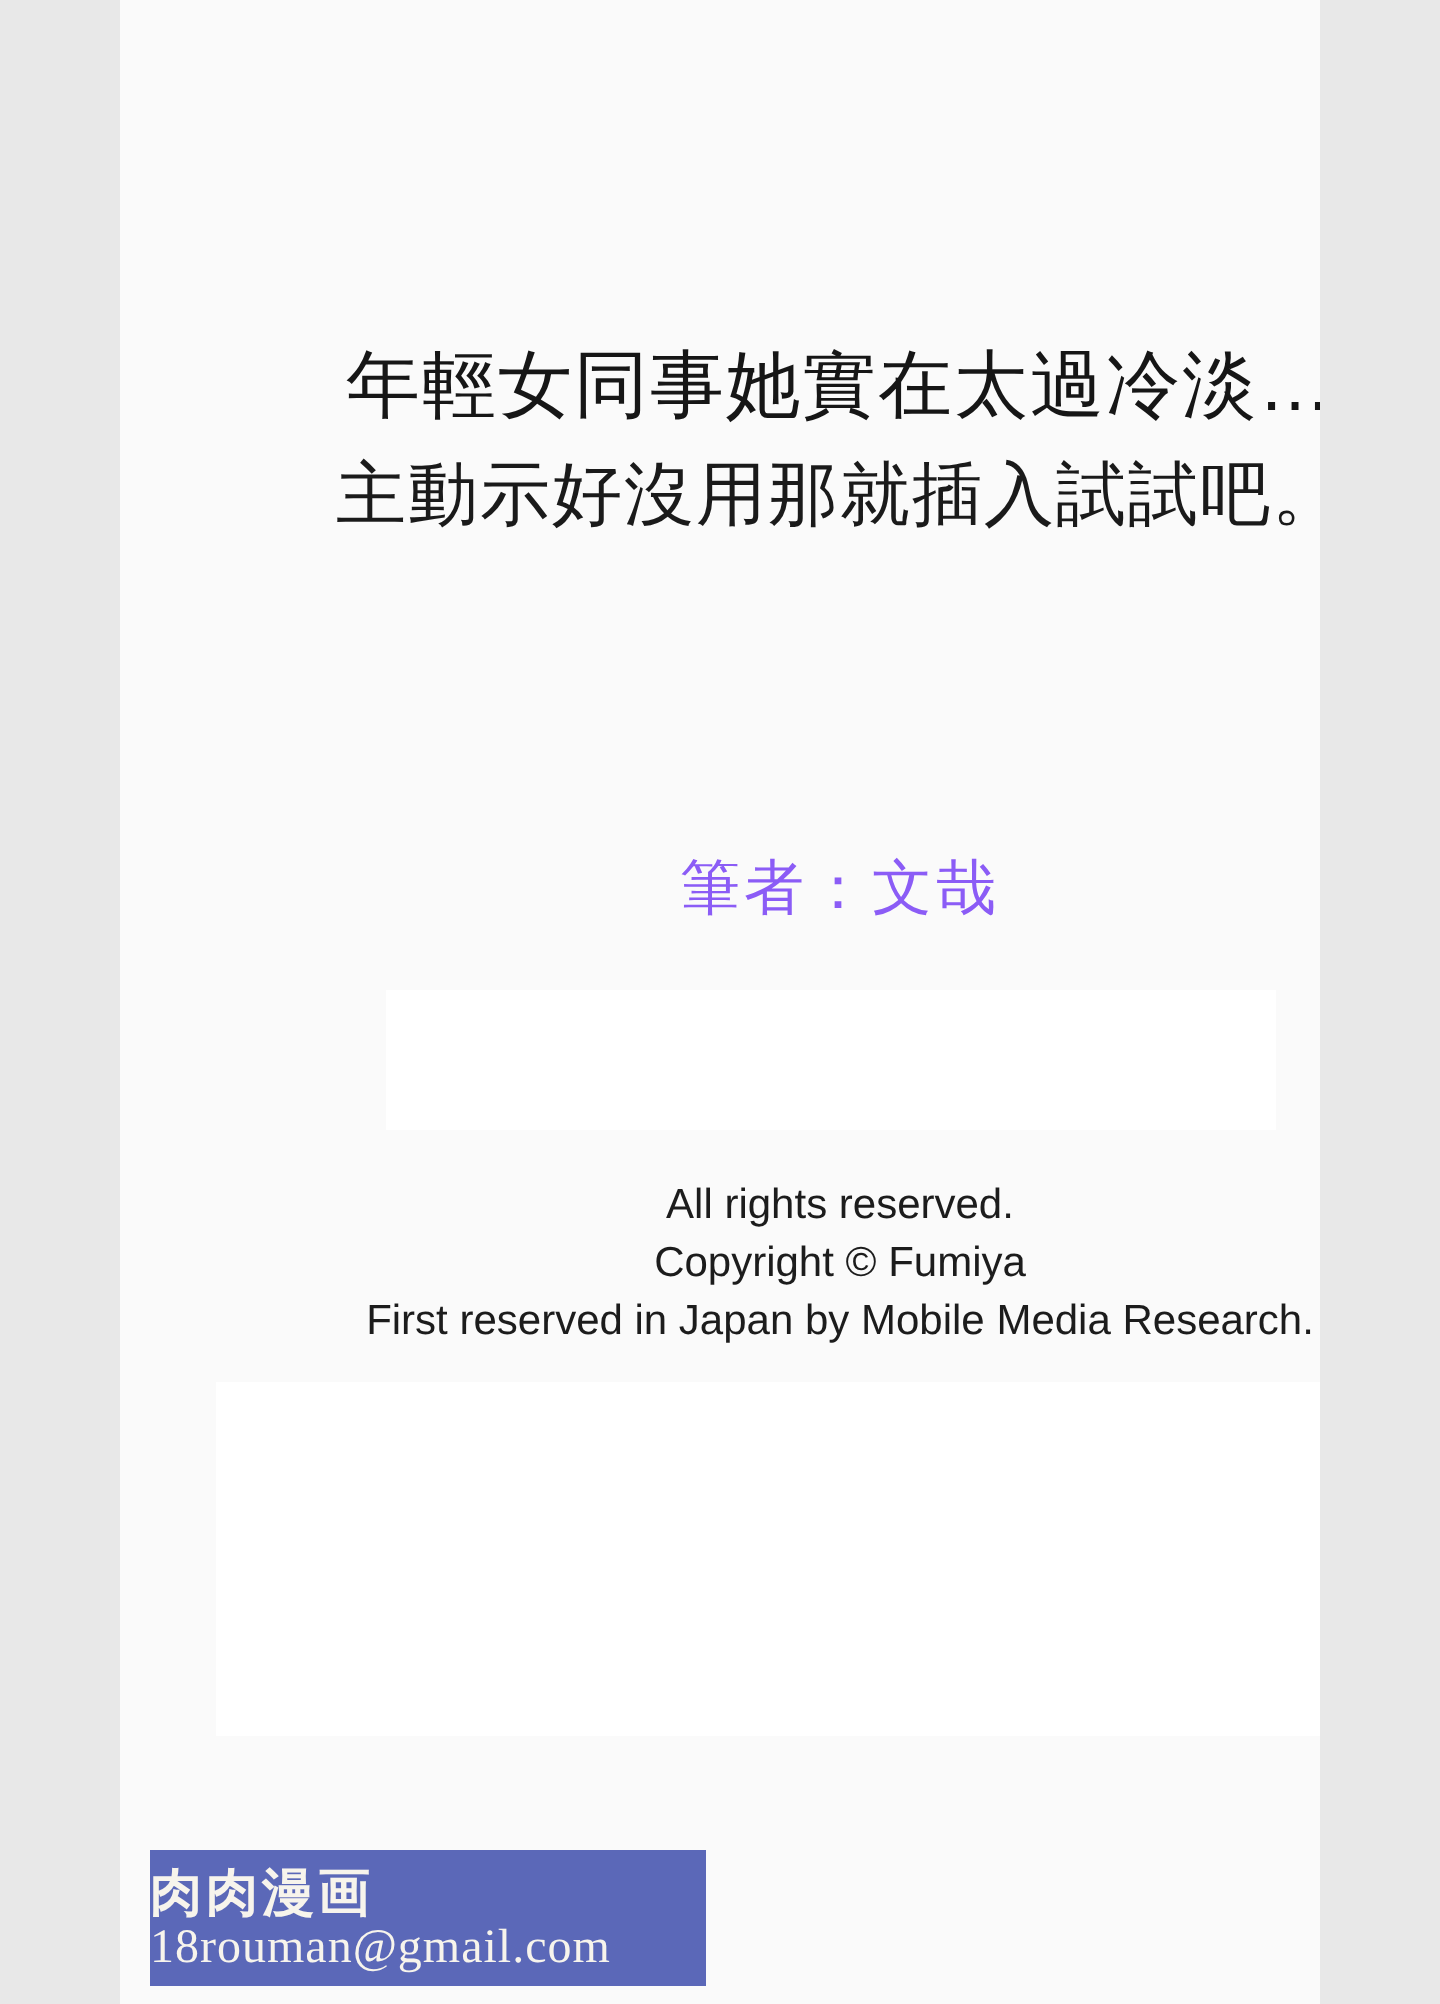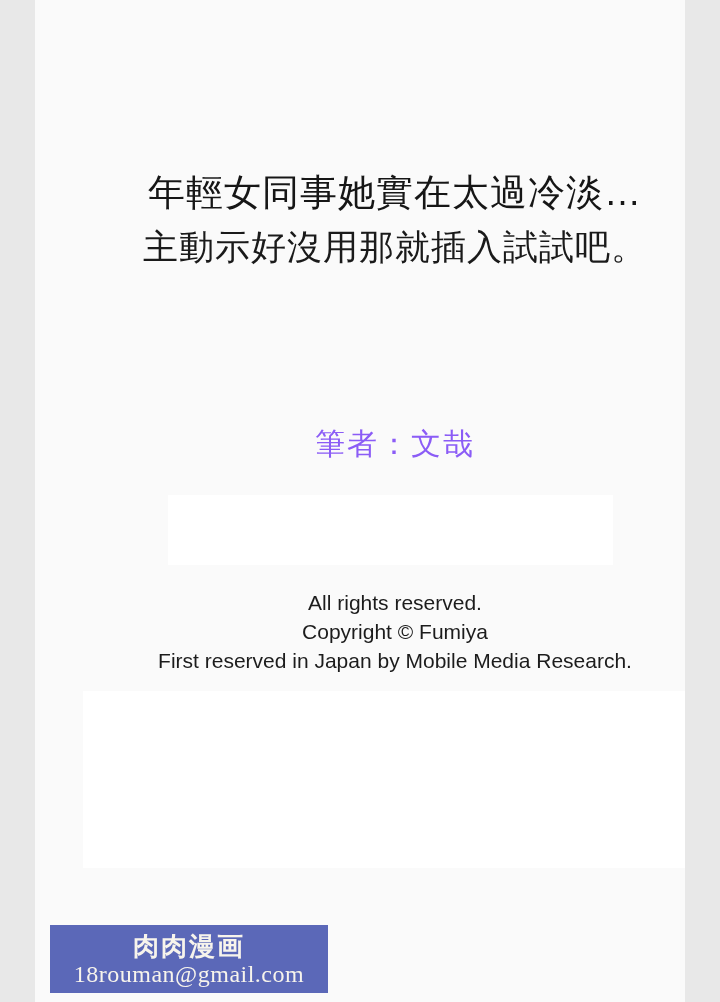--- a/index.html
+++ b/index.html
@@ -2,21 +2,21 @@
 <html><head>
 <meta charset="utf-8">
 <style>
   html, body {
     margin: 0;
     padding: 0;
     background: #e8e8e8;
   }
   .page {
     position: relative;
-    width: 650px;
+    width: 600px;
     height: 1002px;
     margin: 0 auto;
     background: #fafafa;
     overflow: hidden;
     font-family: "Liberation Sans", sans-serif;
     color: #1c1c1c;
   }
   .centered-line {
     position: absolute;
     left: 0;
@@ -76,21 +76,21 @@
     color: #1c1c1c;
   }
   .watermark-bar {
     position: absolute;
     left: 15px;
     top: 925px;
     width: 278px;
     height: 68px;
     display: flex;
     flex-direction: column;
-    align-items: center;
+    align-items: flex-start;
     justify-content: center;
     gap: 1px;
   }
   .watermark-cjk {
     display: flex;
     gap: 18px;
     font-size: 26px;
     font-weight: 900;
     letter-spacing: 2px;
     line-height: 28px;

